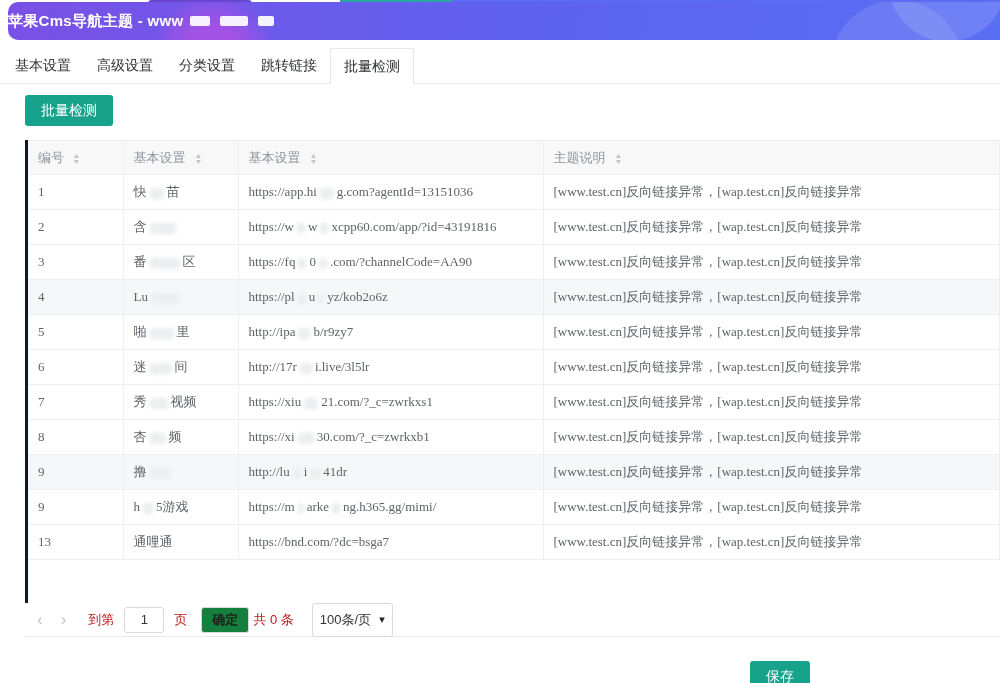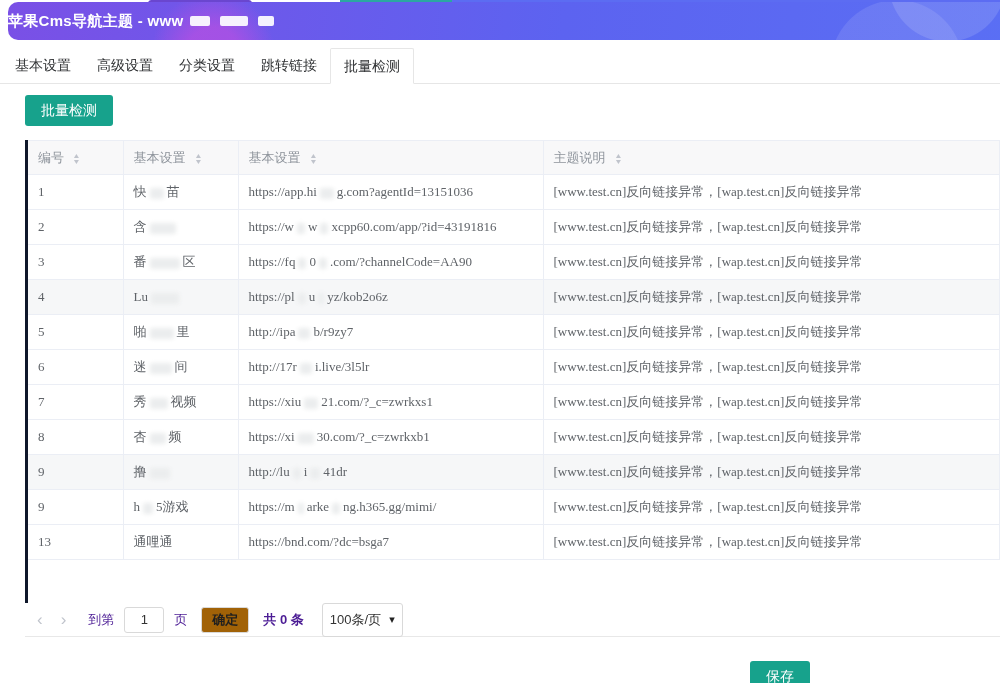--- a/index.html
+++ b/index.html
@@ -44,27 +44,27 @@
     border-right:1px solid #ebeef5;white-space:nowrap;overflow:hidden;}
   tr.shaded td{background:#f6f7f8;}
   .sort{display:inline-flex;flex-direction:column;vertical-align:middle;margin-left:6px;color:#c0c4cc;}
   .sort i{font-style:normal;font-size:7px;line-height:6px;transform:scaleX(1.2);}
   .redact{display:inline-block;height:11px;border-radius:2px;background:#ebedee;filter:blur(2px);margin:0 3px;vertical-align:middle;}
 
   
   .pager{height:33px;display:flex;align-items:center;border-bottom:1px solid #e8e8e8;
     font-size:13px;color:#666;padding-left:12px;}
   .pg-arrow{color:#c0c4cc;font-size:17px;line-height:1;margin-right:18px;cursor:pointer;}
-  .pg-text{margin:0 4px;color:#4c1d95;}
+  .pg-text{margin:0 4px;color:#b91c1c;}
   .pg-input{width:34px;height:22px;border:1px solid #d9d9d9;border-radius:3px;text-align:center;
     font-size:13px;color:#333;margin:0 6px;outline:none;}
-  .pg-confirm{height:26px;padding:0 10px;margin-left:10px;background:#a16207;border:1px solid #d9d9d9;
+  .pg-confirm{height:26px;padding:0 10px;margin-left:10px;background:#15803d;border:1px solid #d9d9d9;
     border-radius:3px;font-size:13px;font-weight:700;color:#1f1f1f;cursor:pointer;
     font-family:"Liberation Sans","DejaVu Sans",sans-serif;}
-  .pg-total{margin-left:14px;font-weight:bold;}
+  .pg-total{margin-left:4px;}
   .pg-select{display:inline-flex;align-items:center;justify-content:space-between;margin-left:14px;
     height:26px;min-width:74px;border:1px solid #d9d9d9;border-radius:3px;padding:16px 7px;cursor:pointer;
     color:#333;box-sizing:border-box;}
   .pg-select .chev{margin-left:8px;font-size:11px;color:#222;}
 
   
   .save-btn{position:absolute;left:750px;top:661px;width:60px;height:32px;background:#17a28c;color:#fff;
     border:none;border-radius:3px;font-size:14px;cursor:pointer;
     font-family:"Liberation Sans","DejaVu Sans",sans-serif;}
 </style>

